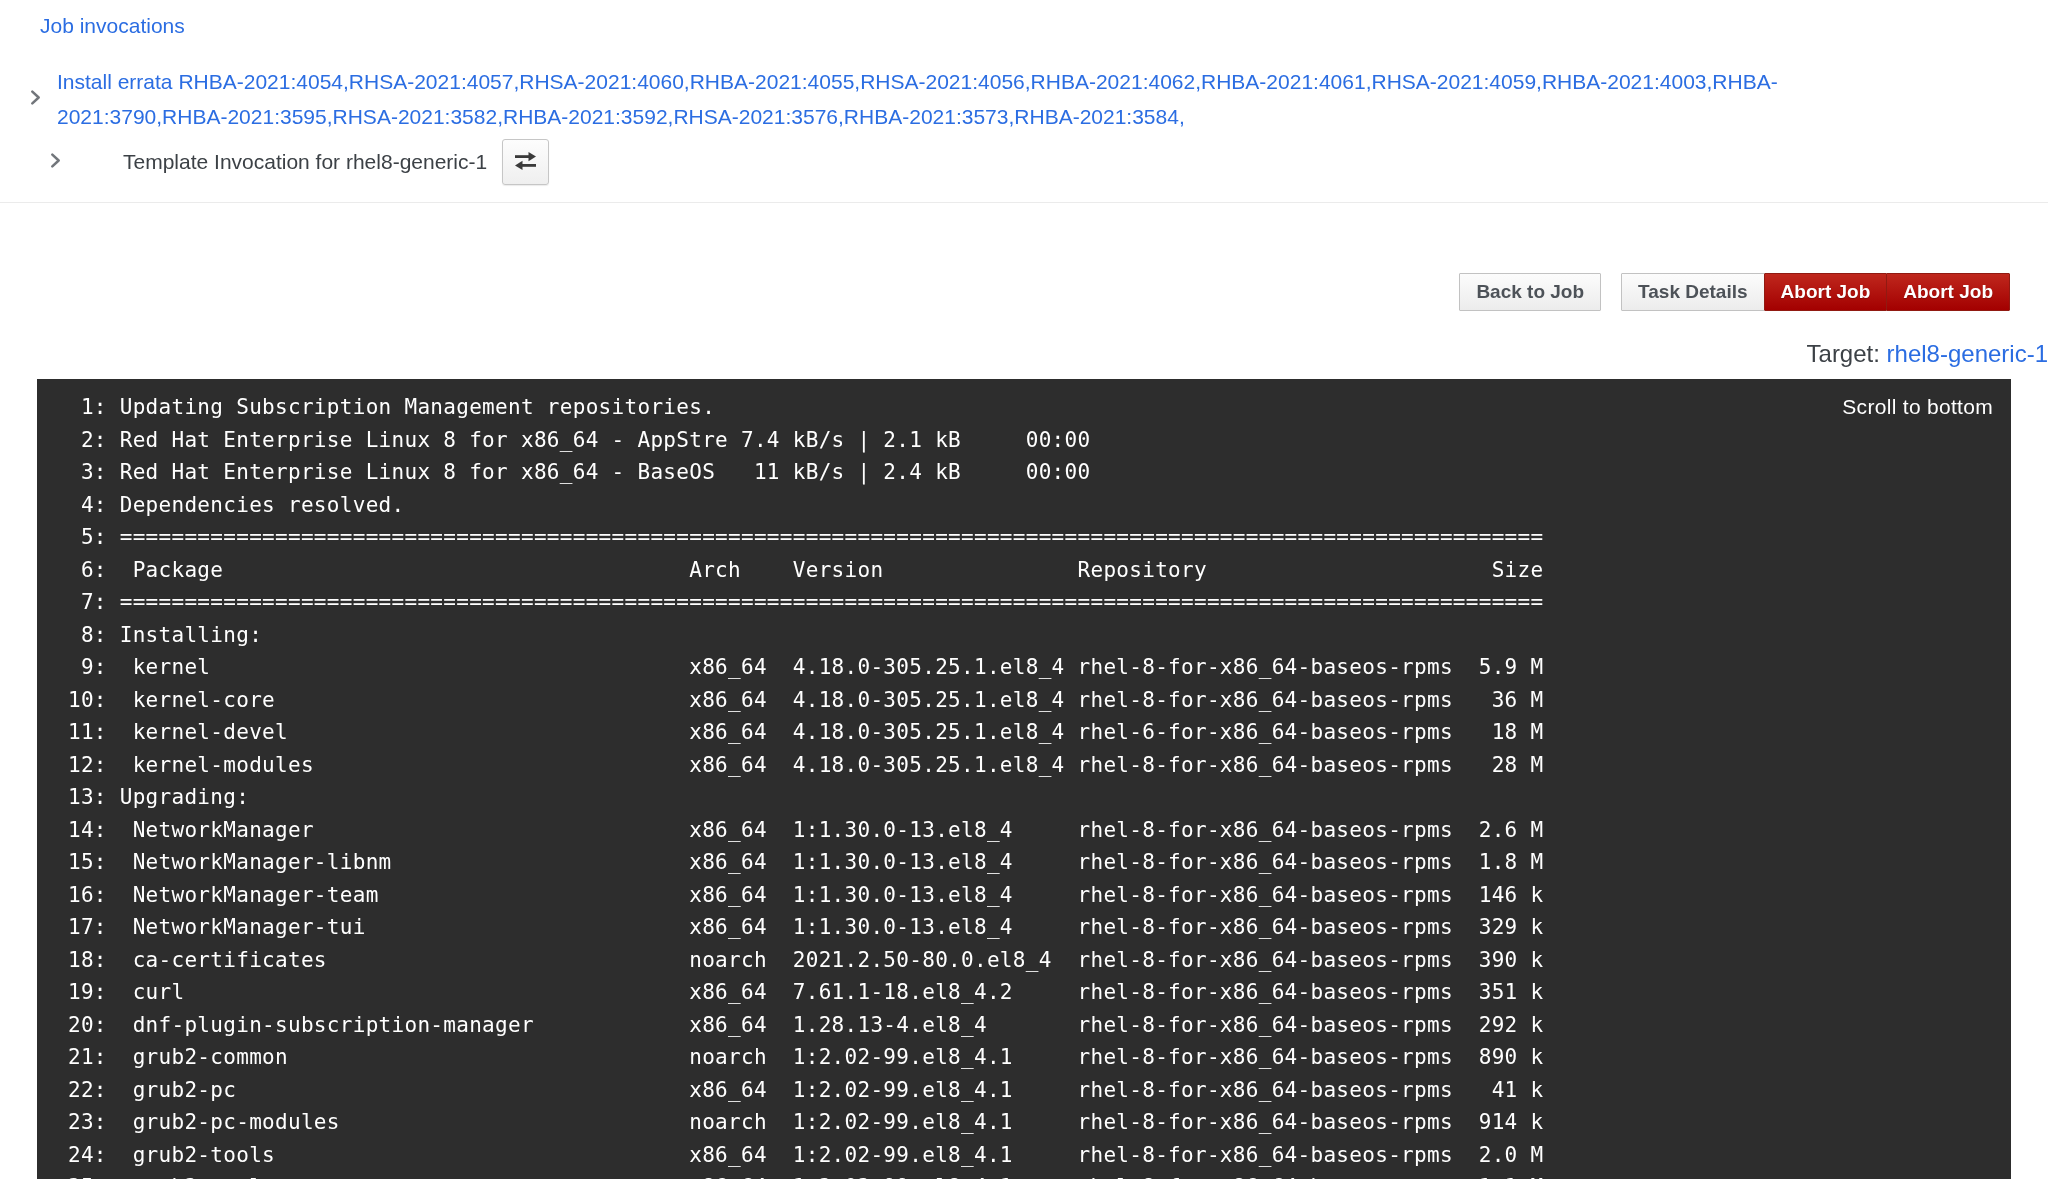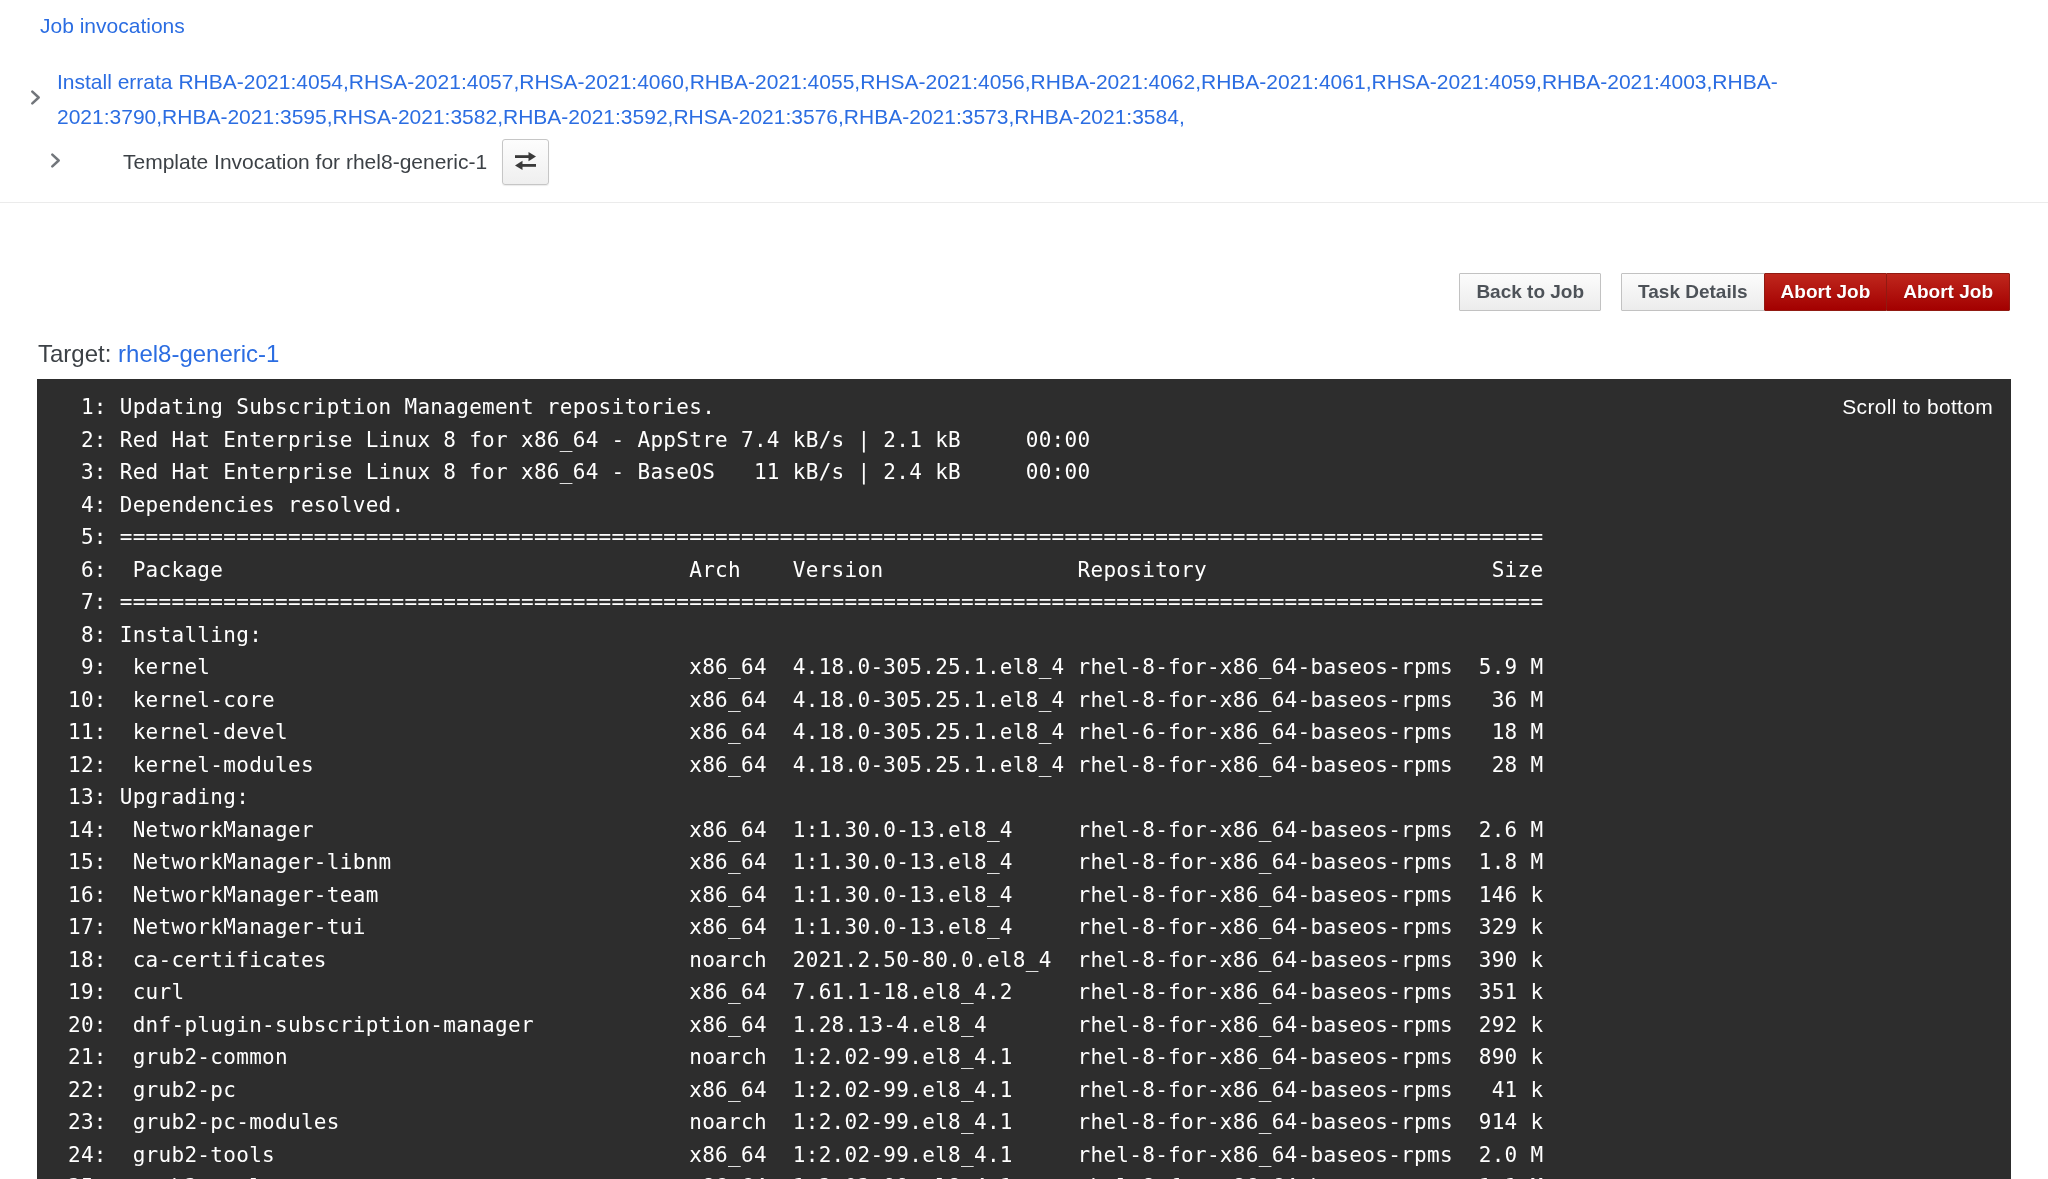--- a/index.html
+++ b/index.html
@@ -40,21 +40,21 @@
     background:linear-gradient(#fcfcfc,#ececec);border:1px solid #c2c2c2;border-radius:1px;
     height:38px;padding:0 16px;cursor:pointer;white-space:nowrap;
   }
   .btn-group{display:flex;margin-left:10px;}
   .btn-group .btn + .btn{margin-left:-1px;}
   .btn-danger{
     color:#fff;background:linear-gradient(#bf271d,#a30000);border-color:#911a12;
     text-shadow:0 1px 1px rgba(0,0,0,.25);
   }
 
-  .target-line{margin:28px 0 10px 38px;font-size:24px;line-height:30px;color:var(--text-dark);}
+  .target-line{margin:28px 0 10px 38px;font-size:24px;line-height:30px;color:var(--text-dark);text-align:right;}
   .target-line a{font-size:24px;}
 
   .terminal{
     position:relative;margin:0 37px;background:var(--term-bg);color:#ffffff;
     padding:12px 18px;height:880px;overflow:hidden;
     font-family:"DejaVu Sans Mono","Liberation Mono",monospace;
     font-size:21px;line-height:32.5px;letter-spacing:0.3px;
   }
   .tline{white-space:pre;}
   .scroll-btn{

